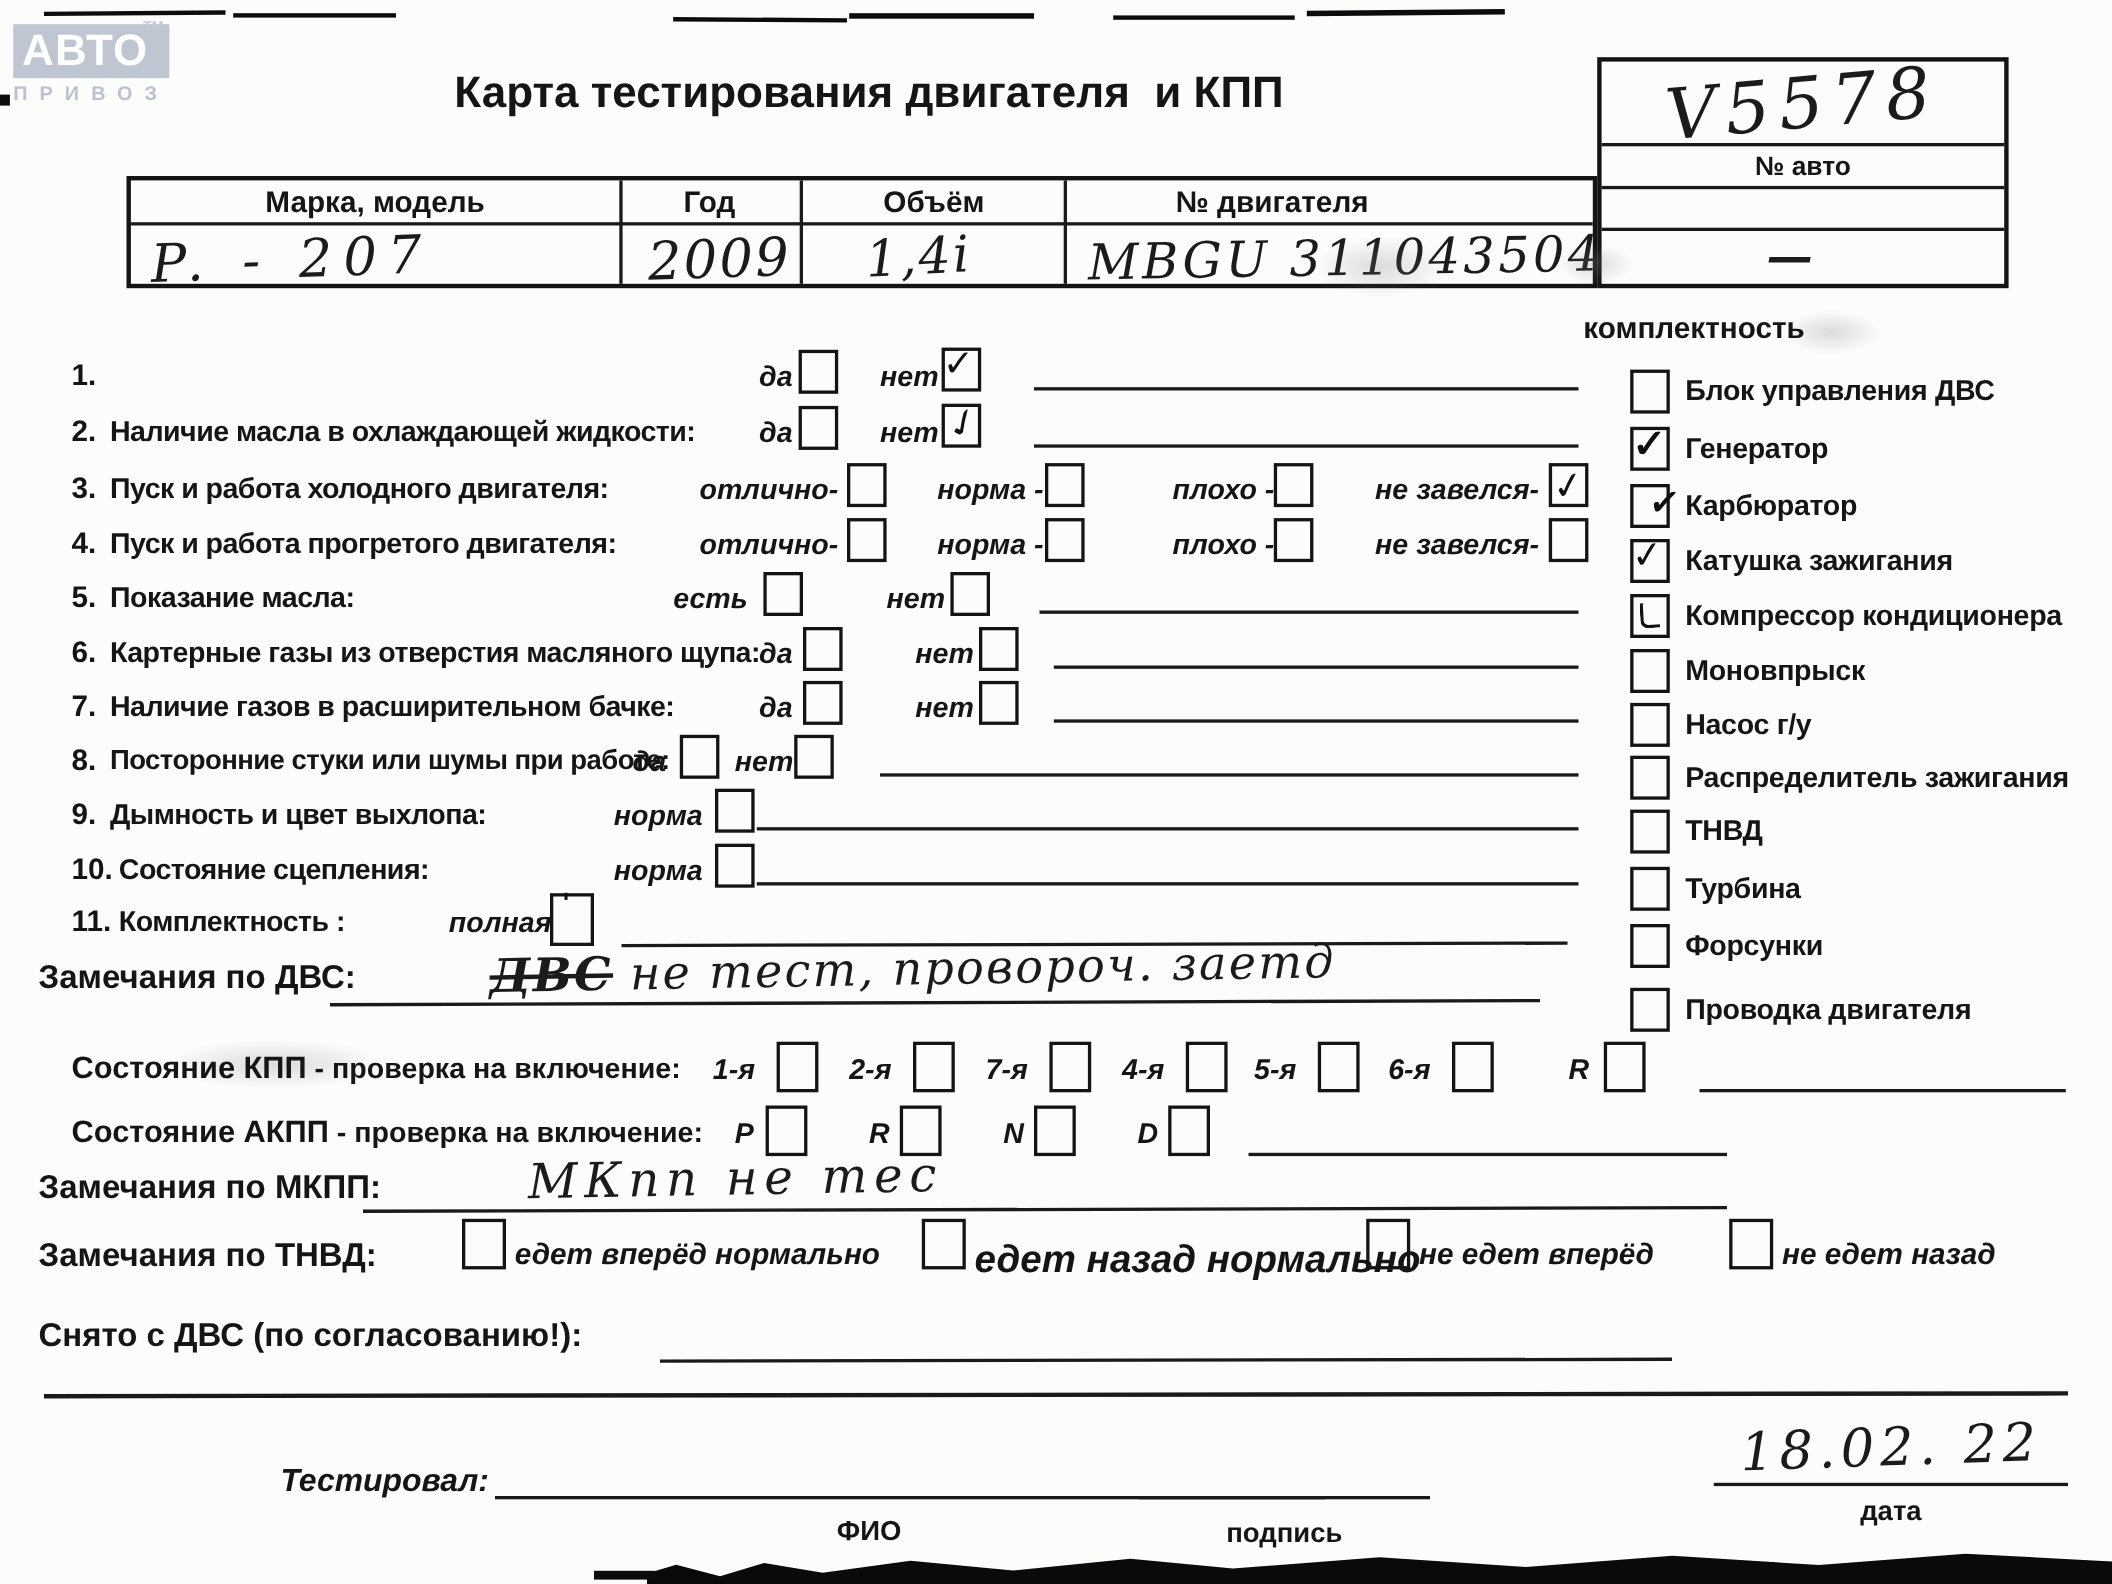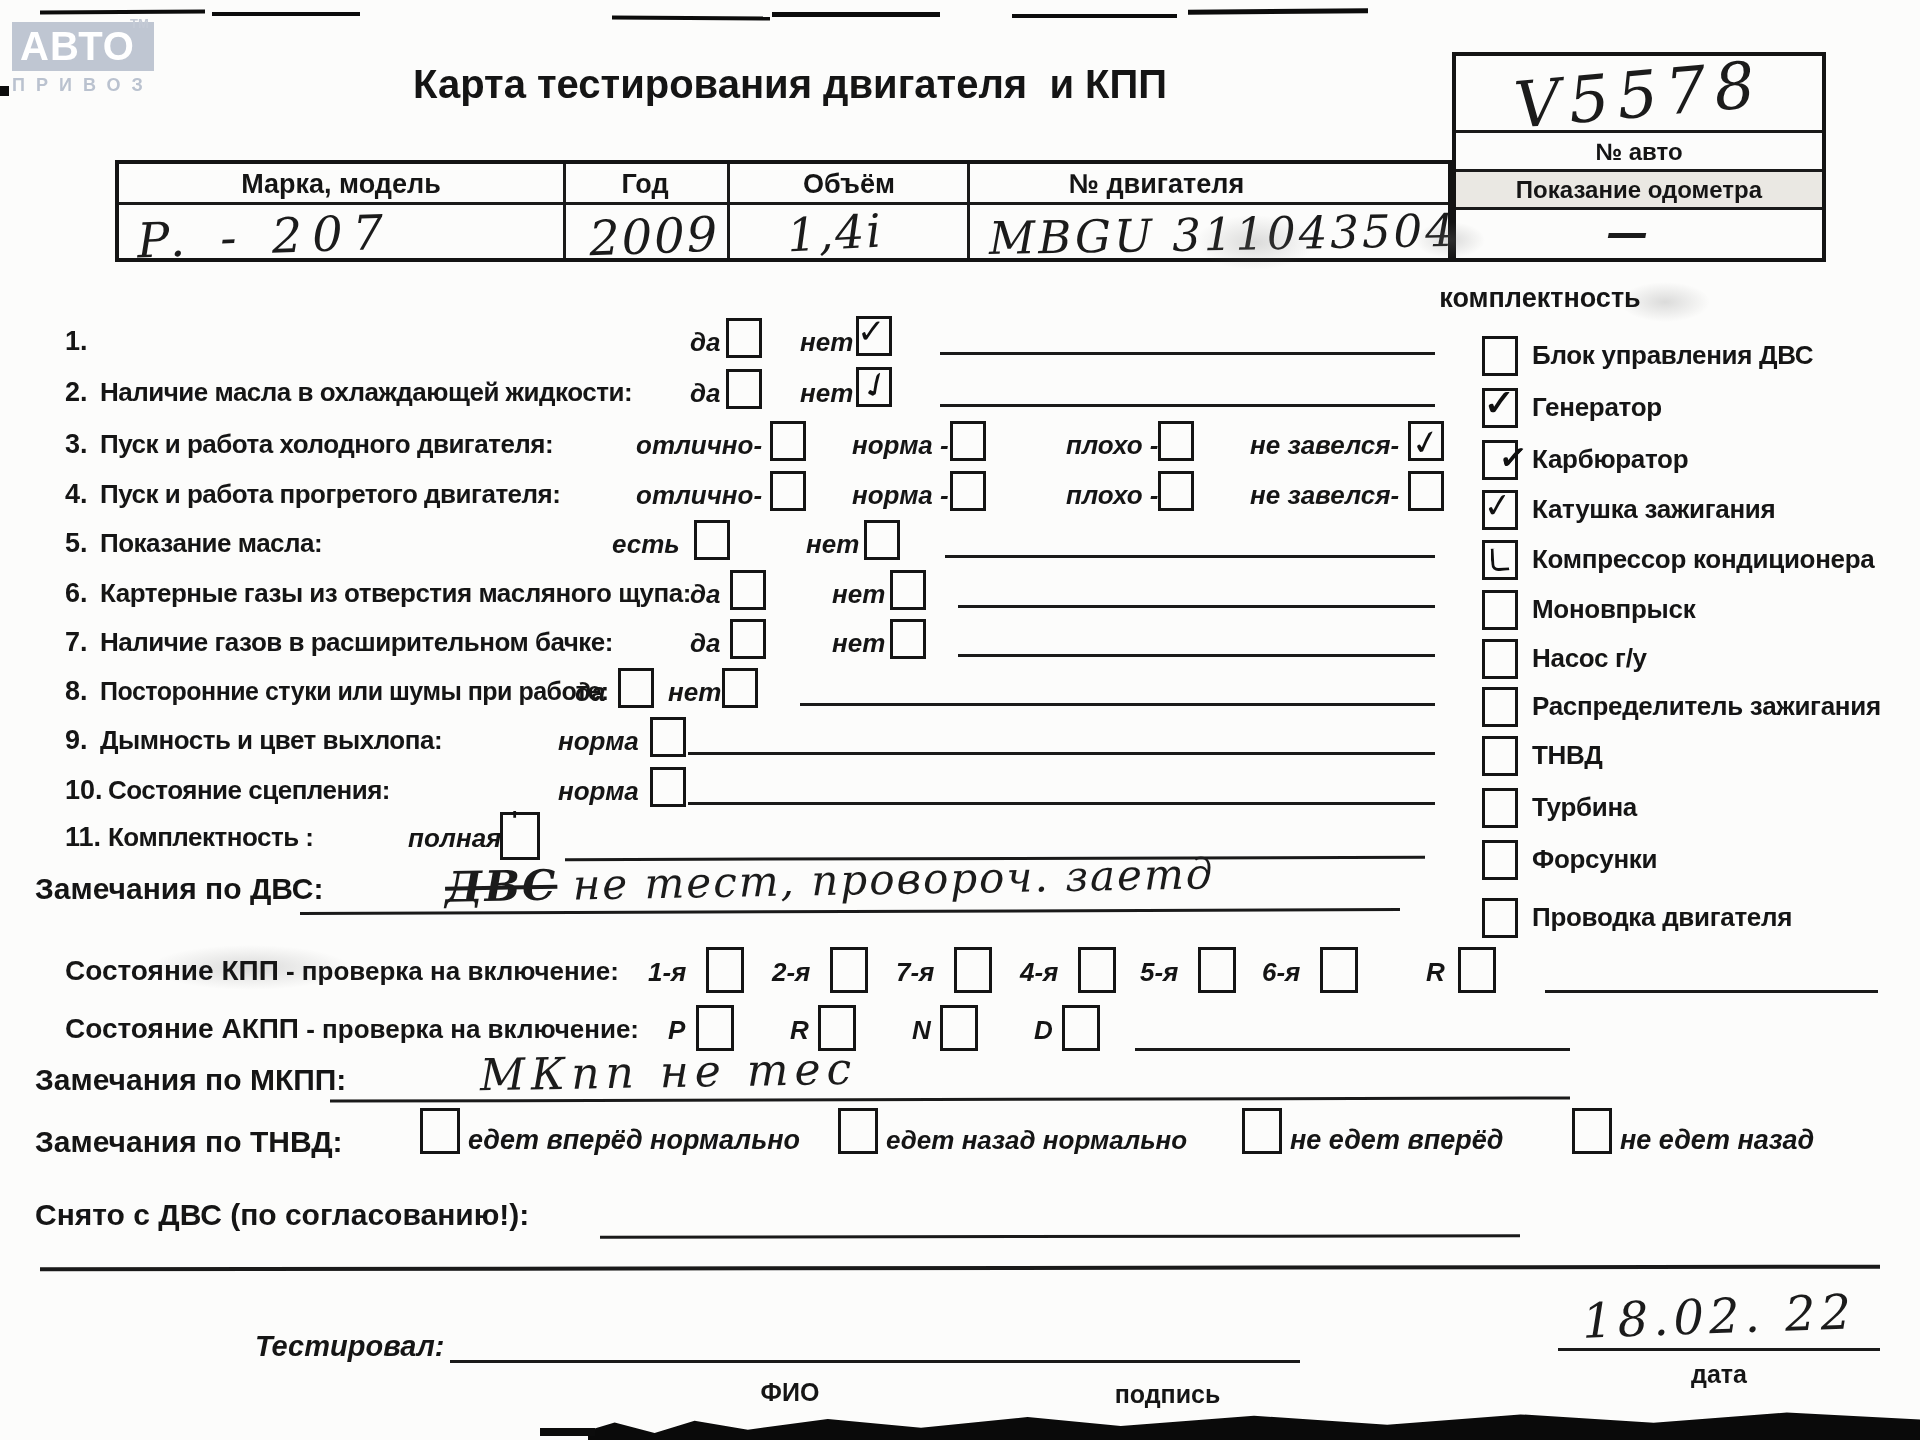--- a/index.html
+++ b/index.html
@@ -55,22 +55,20 @@
     <div style="margin-top:4px;color:#bac2cf;font:700 18px 'Liberation Sans',sans-serif;letter-spacing:11px;">ПРИВОЗ</div>
   </div>
 
   <div class="abs" style="left:340px;top:62px;width:900px;text-align:center;font:700 40px 'Liberation Sans',sans-serif;white-space:pre;">Карта тестирования двигателя  и КПП</div>
 
   <div class="abs" style="left:1452px;top:52px;width:374px;height:210px;border:4px solid #141414;box-sizing:border-box;">
     <div class="hw" style="left:58px;top:2px;font-size:64px;transform:rotate(-5deg);letter-spacing:8px;">V5578</div>
     <div class="abs" style="left:0;top:74px;width:100%;height:3px;background:#1a1a1a;"></div>
     <div class="abs" style="left:0;top:82px;width:100%;text-align:center;font:700 24px 'Liberation Sans',sans-serif;">№ авто</div>
     <div class="abs" style="left:0;top:113px;width:100%;height:3px;background:#1a1a1a;"></div>
-    <div class="abs" style="left:0;top:116px;width:100%;height:35px;background:#eae8e3;text-align:center;
-                font:700 24px 'Liberation Sans',sans-serif;padding-top:4px;box-sizing:border-box;">Показание одометра</div>
     <div class="abs" style="left:0;top:151px;width:100%;height:3px;background:#1a1a1a;"></div>
     <div class="hw" style="left:150px;top:152px;font-size:42px;font-weight:700;">—</div>
   </div>
 
   <div class="abs" style="left:115px;top:160px;width:1337px;height:102px;border:4px solid #141414;box-sizing:border-box;">
     <div class="abs" style="left:0;top:38px;width:100%;height:3px;background:#1a1a1a;"></div>
     <div class="abs" style="left:444px;top:0;width:3px;height:100%;background:#1a1a1a;"></div>
     <div class="abs" style="left:608px;top:0;width:3px;height:100%;background:#1a1a1a;"></div>
     <div class="abs" style="left:848px;top:0;width:3px;height:100%;background:#1a1a1a;"></div>
     <div class="cell-h" style="left:0;top:5px;width:444px;">Марка, модель</div>
@@ -313,21 +311,21 @@
   <div class="line" style="left:1135px;top:1048px;width:435px;"></div>
 
   <span class="abs" style="left:35px;top:1063px;font:700 30px 'Liberation Sans',sans-serif;">Замечания по МКПП:</span>
   <div class="hw" style="left:480px;top:1046px;font-size:44px;transform:rotate(-1deg);letter-spacing:6px;">МКпп не тес</div>
   <div class="line" style="left:330px;top:1098px;width:1240px;transform:rotate(-0.15deg);"></div>
 
   <span class="abs" style="left:35px;top:1125px;font:700 30px 'Liberation Sans',sans-serif;">Замечания по ТНВД:</span>
   <span class="box big" style="left:420px;top:1108px;"></span>
   <span class="it" style="left:468px;top:1125px;font-size:27px;">едет вперёд нормально</span>
   <span class="box big" style="left:838px;top:1108px;"></span>
-  <span class="it" style="left:886px;top:1125px;font-size:26px;">едет назад нормально</span>
+  <span class="it" style="left:886px;top:1125px;font-size:35px;">едет назад нормально</span>
   <span class="box big" style="left:1242px;top:1108px;"></span>
   <span class="it" style="left:1290px;top:1125px;font-size:27px;">не едет вперёд</span>
   <span class="box big" style="left:1572px;top:1108px;"></span>
   <span class="it" style="left:1620px;top:1125px;font-size:27px;">не едет назад</span>
 
   <span class="abs" style="left:35px;top:1198px;font:700 30px 'Liberation Sans',sans-serif;">Снято с ДВС (по согласованию!):</span>
   <div class="line" style="left:600px;top:1235px;width:920px;transform:rotate(-0.1deg);"></div>
 
   <div class="line" style="left:40px;top:1266px;width:1840px;height:4px;transform:rotate(-0.08deg);"></div>
 

